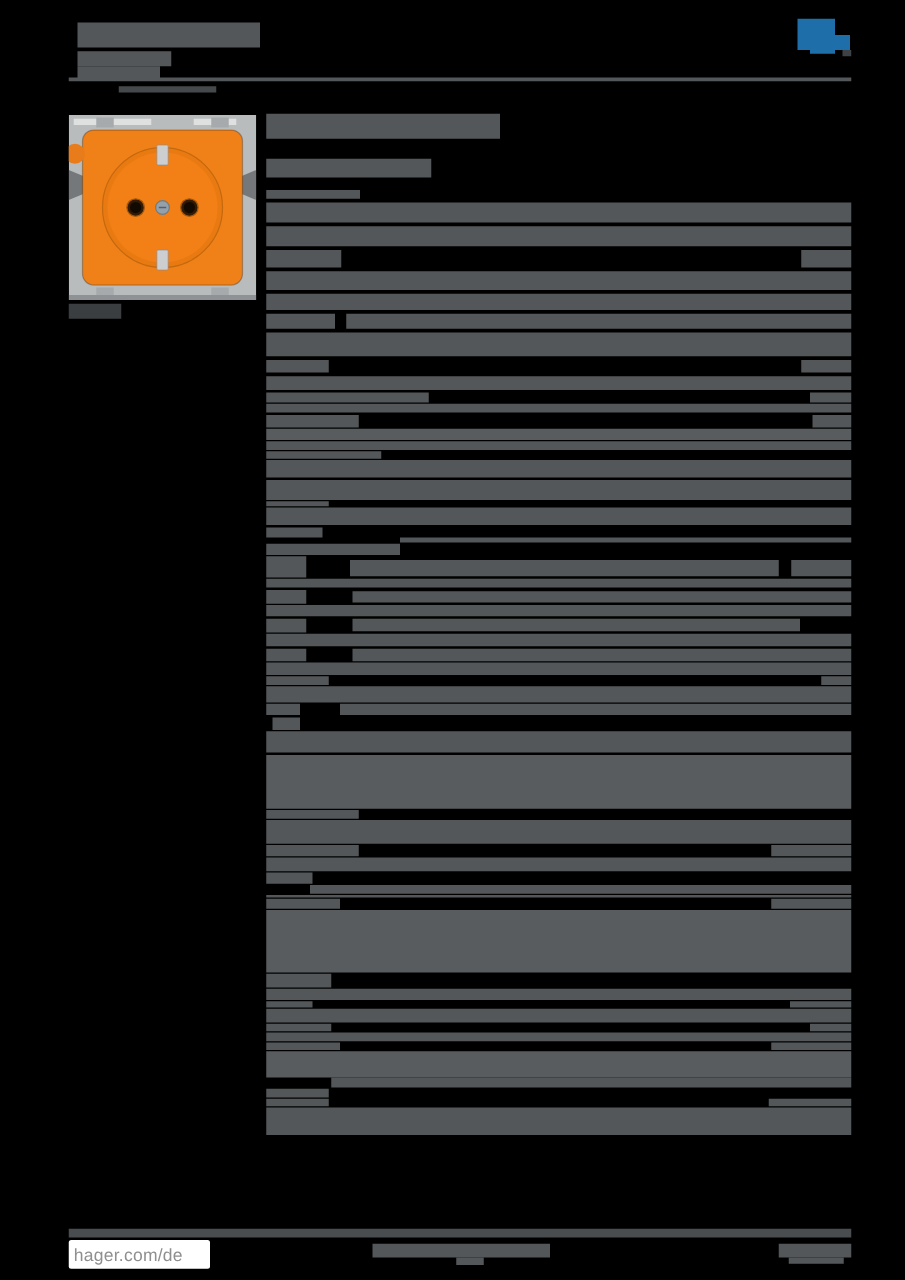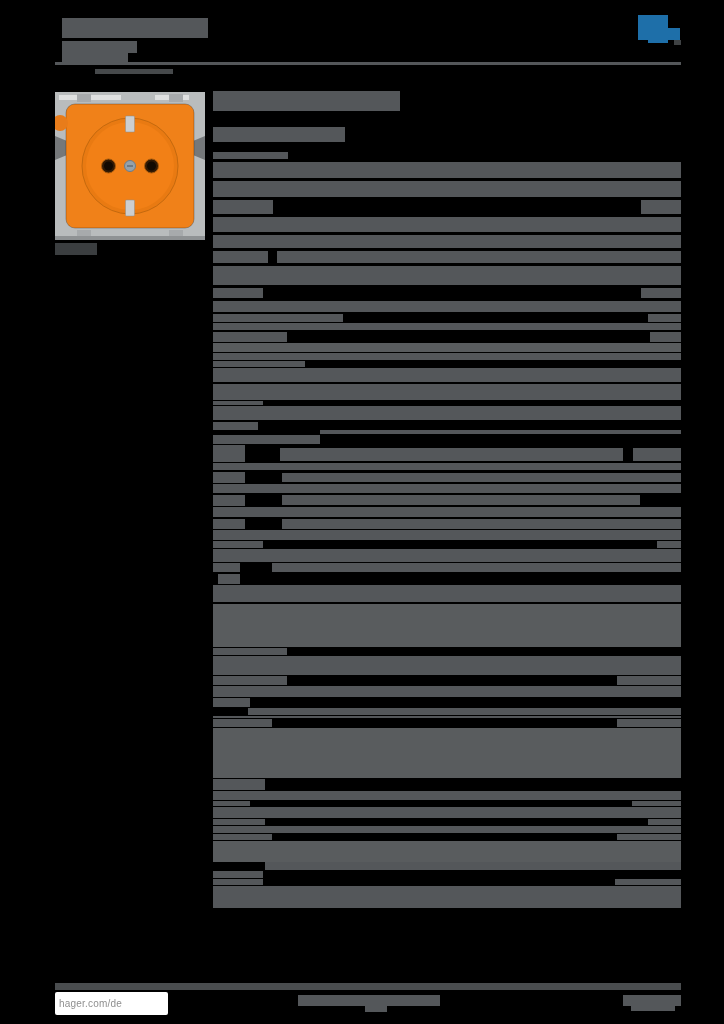--- a/index.html
+++ b/index.html
@@ -3,21 +3,21 @@
 <meta charset="utf-8">
 <style>
   html,body{margin:0;padding:0;background:#000;}
   .page{position:relative;width:724px;height:1024px;background:#000;overflow:hidden;
         font-family:"Liberation Sans",sans-serif;}
   .layer{position:absolute;left:0;top:0;width:100%;height:100%;pointer-events:none;}
   .rb{position:absolute;background:var(--bar);}
   .abs{position:absolute;}
   .footer-box{position:absolute;left:55px;top:992px;width:113px;height:23px;background:#fff;
               border-radius:2px;display:flex;align-items:center;}
-  .footer-box span{font-size:10px;color:#8f8f8f;padding-left:4px;letter-spacing:.2px;}
+  .footer-box span{font-size:14px;color:#8f8f8f;padding-left:4px;letter-spacing:.2px;}
 </style>
 </head>
 <body>
 
 <div class="page">
 
   <div class="layer">
       <div class="rb" style="left: 62px; top: 18px; width: 146px; height: 20px;"></div>
       <div class="rb" style="left: 62px; top: 41px; width: 75px; height: 12px;"></div>
       <div class="rb" style="left: 62px; top: 53px; width: 66px; height: 10px;"></div>

